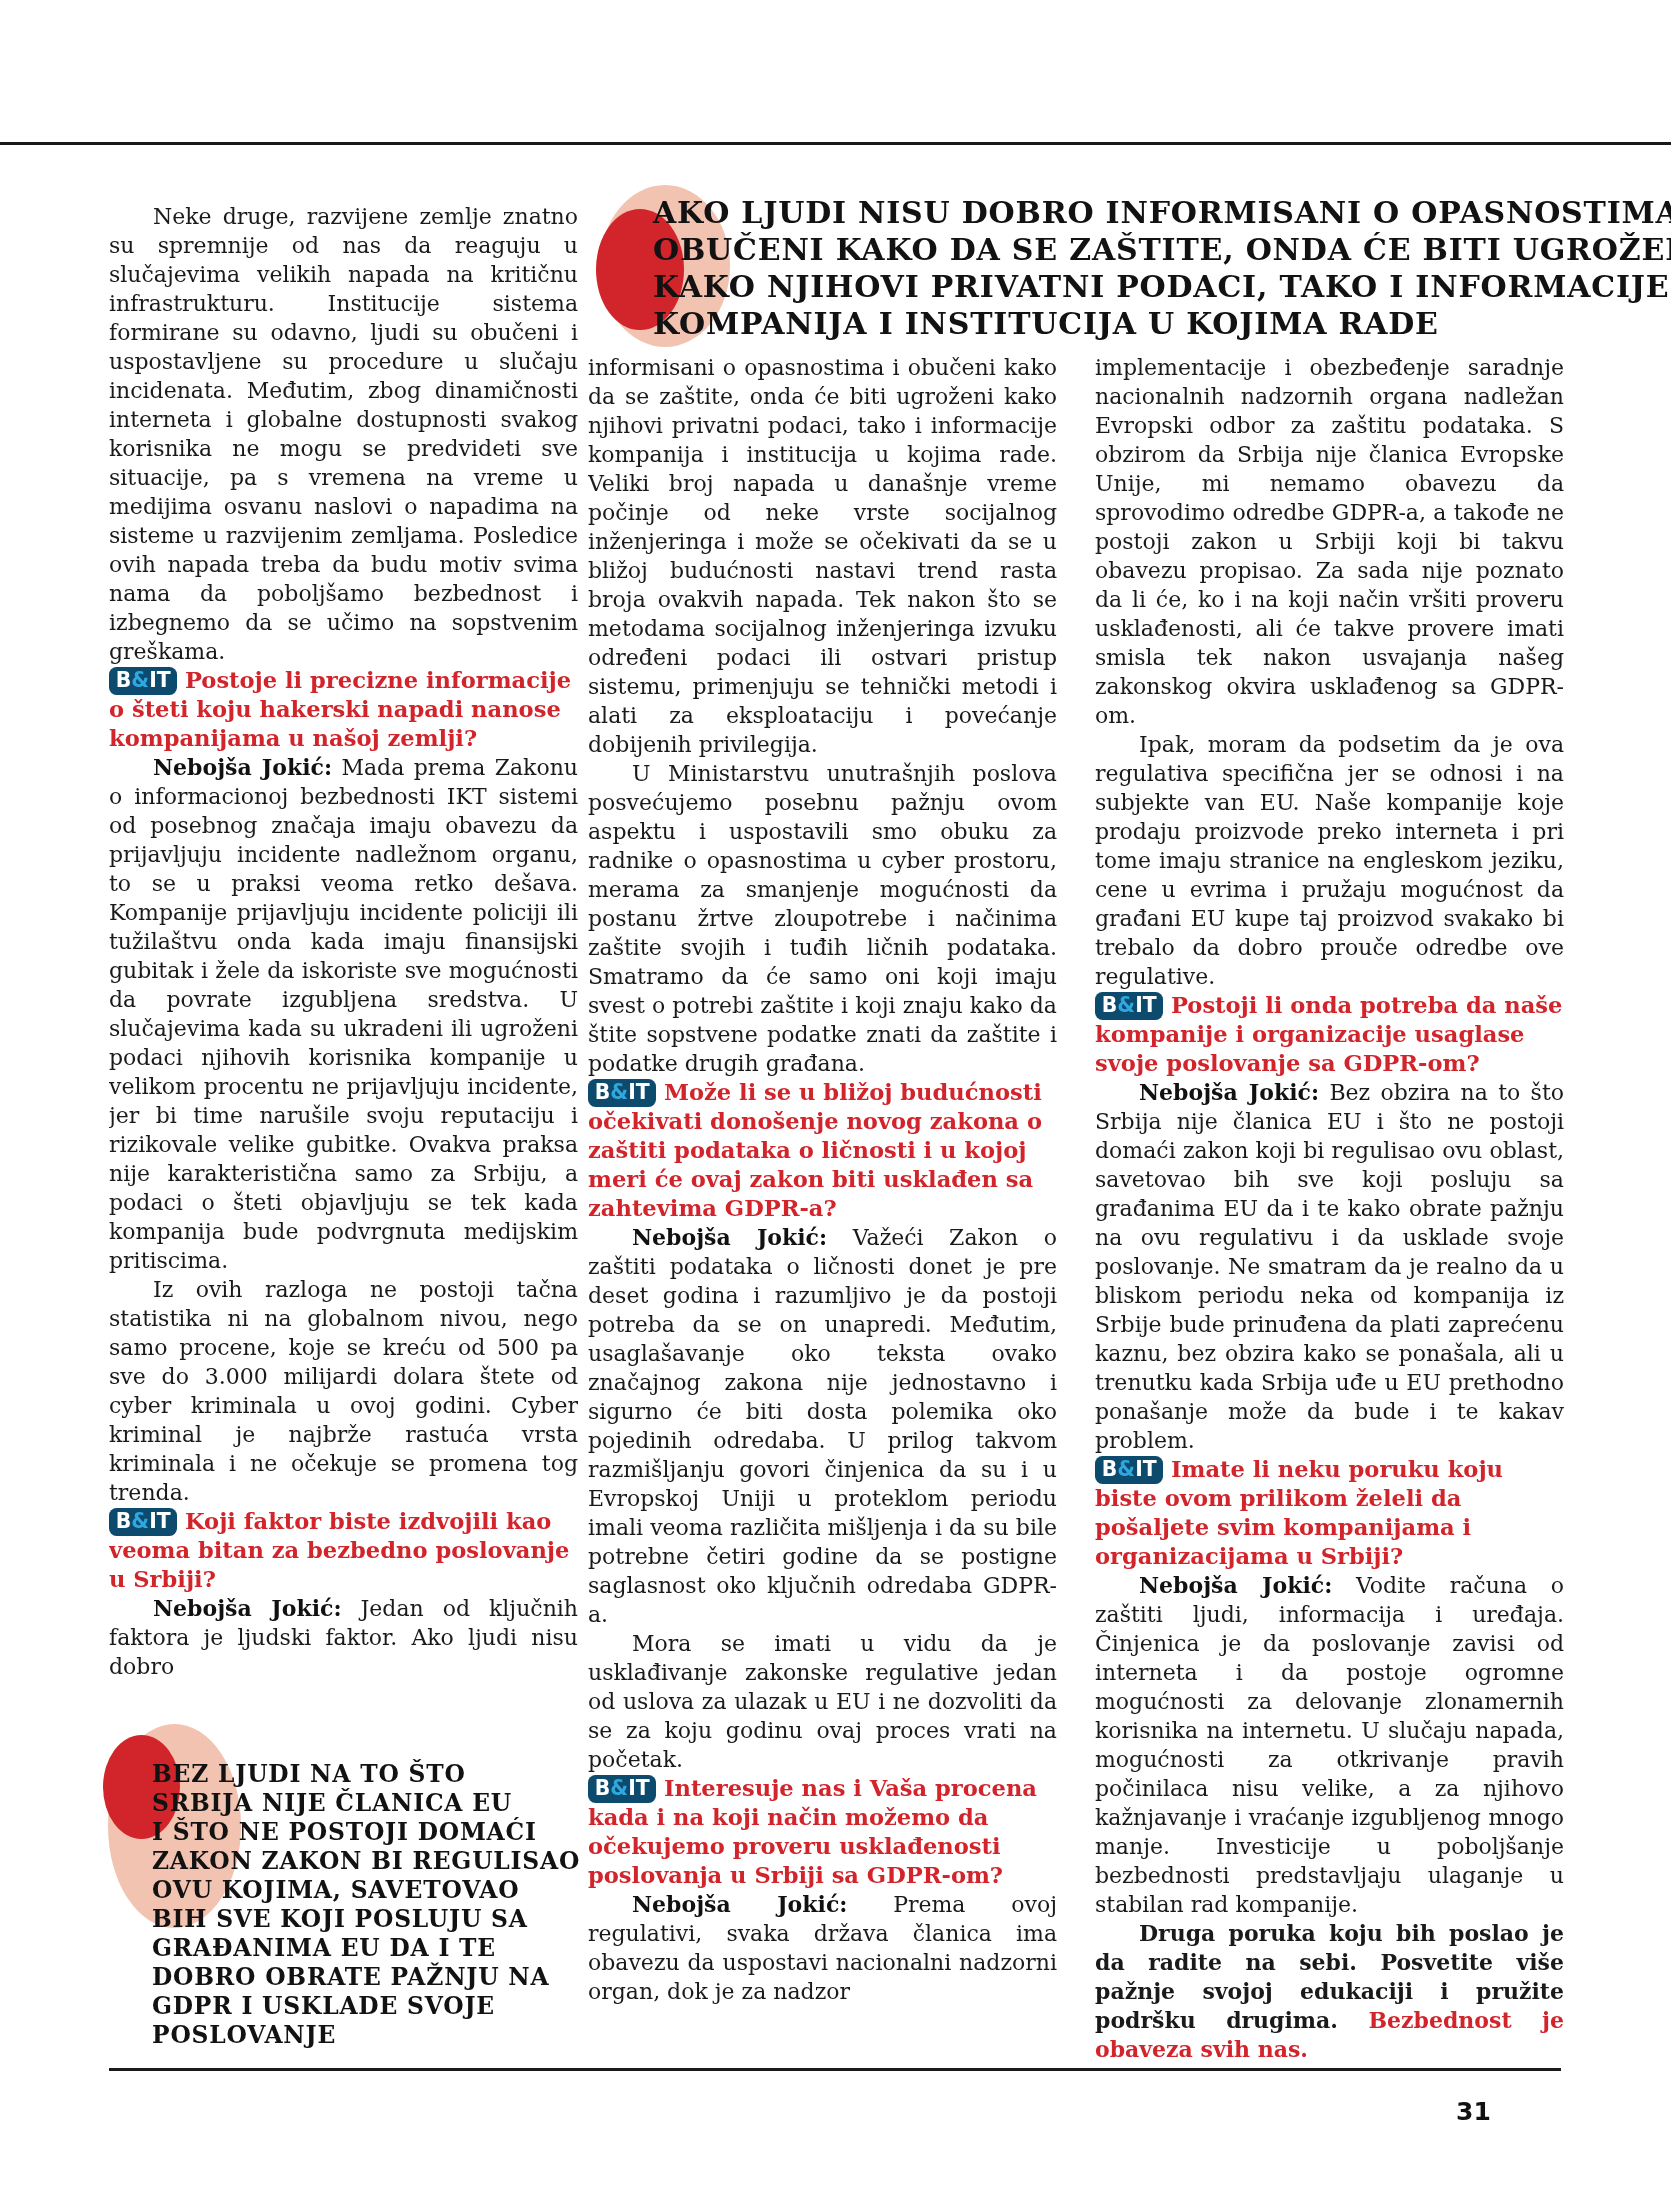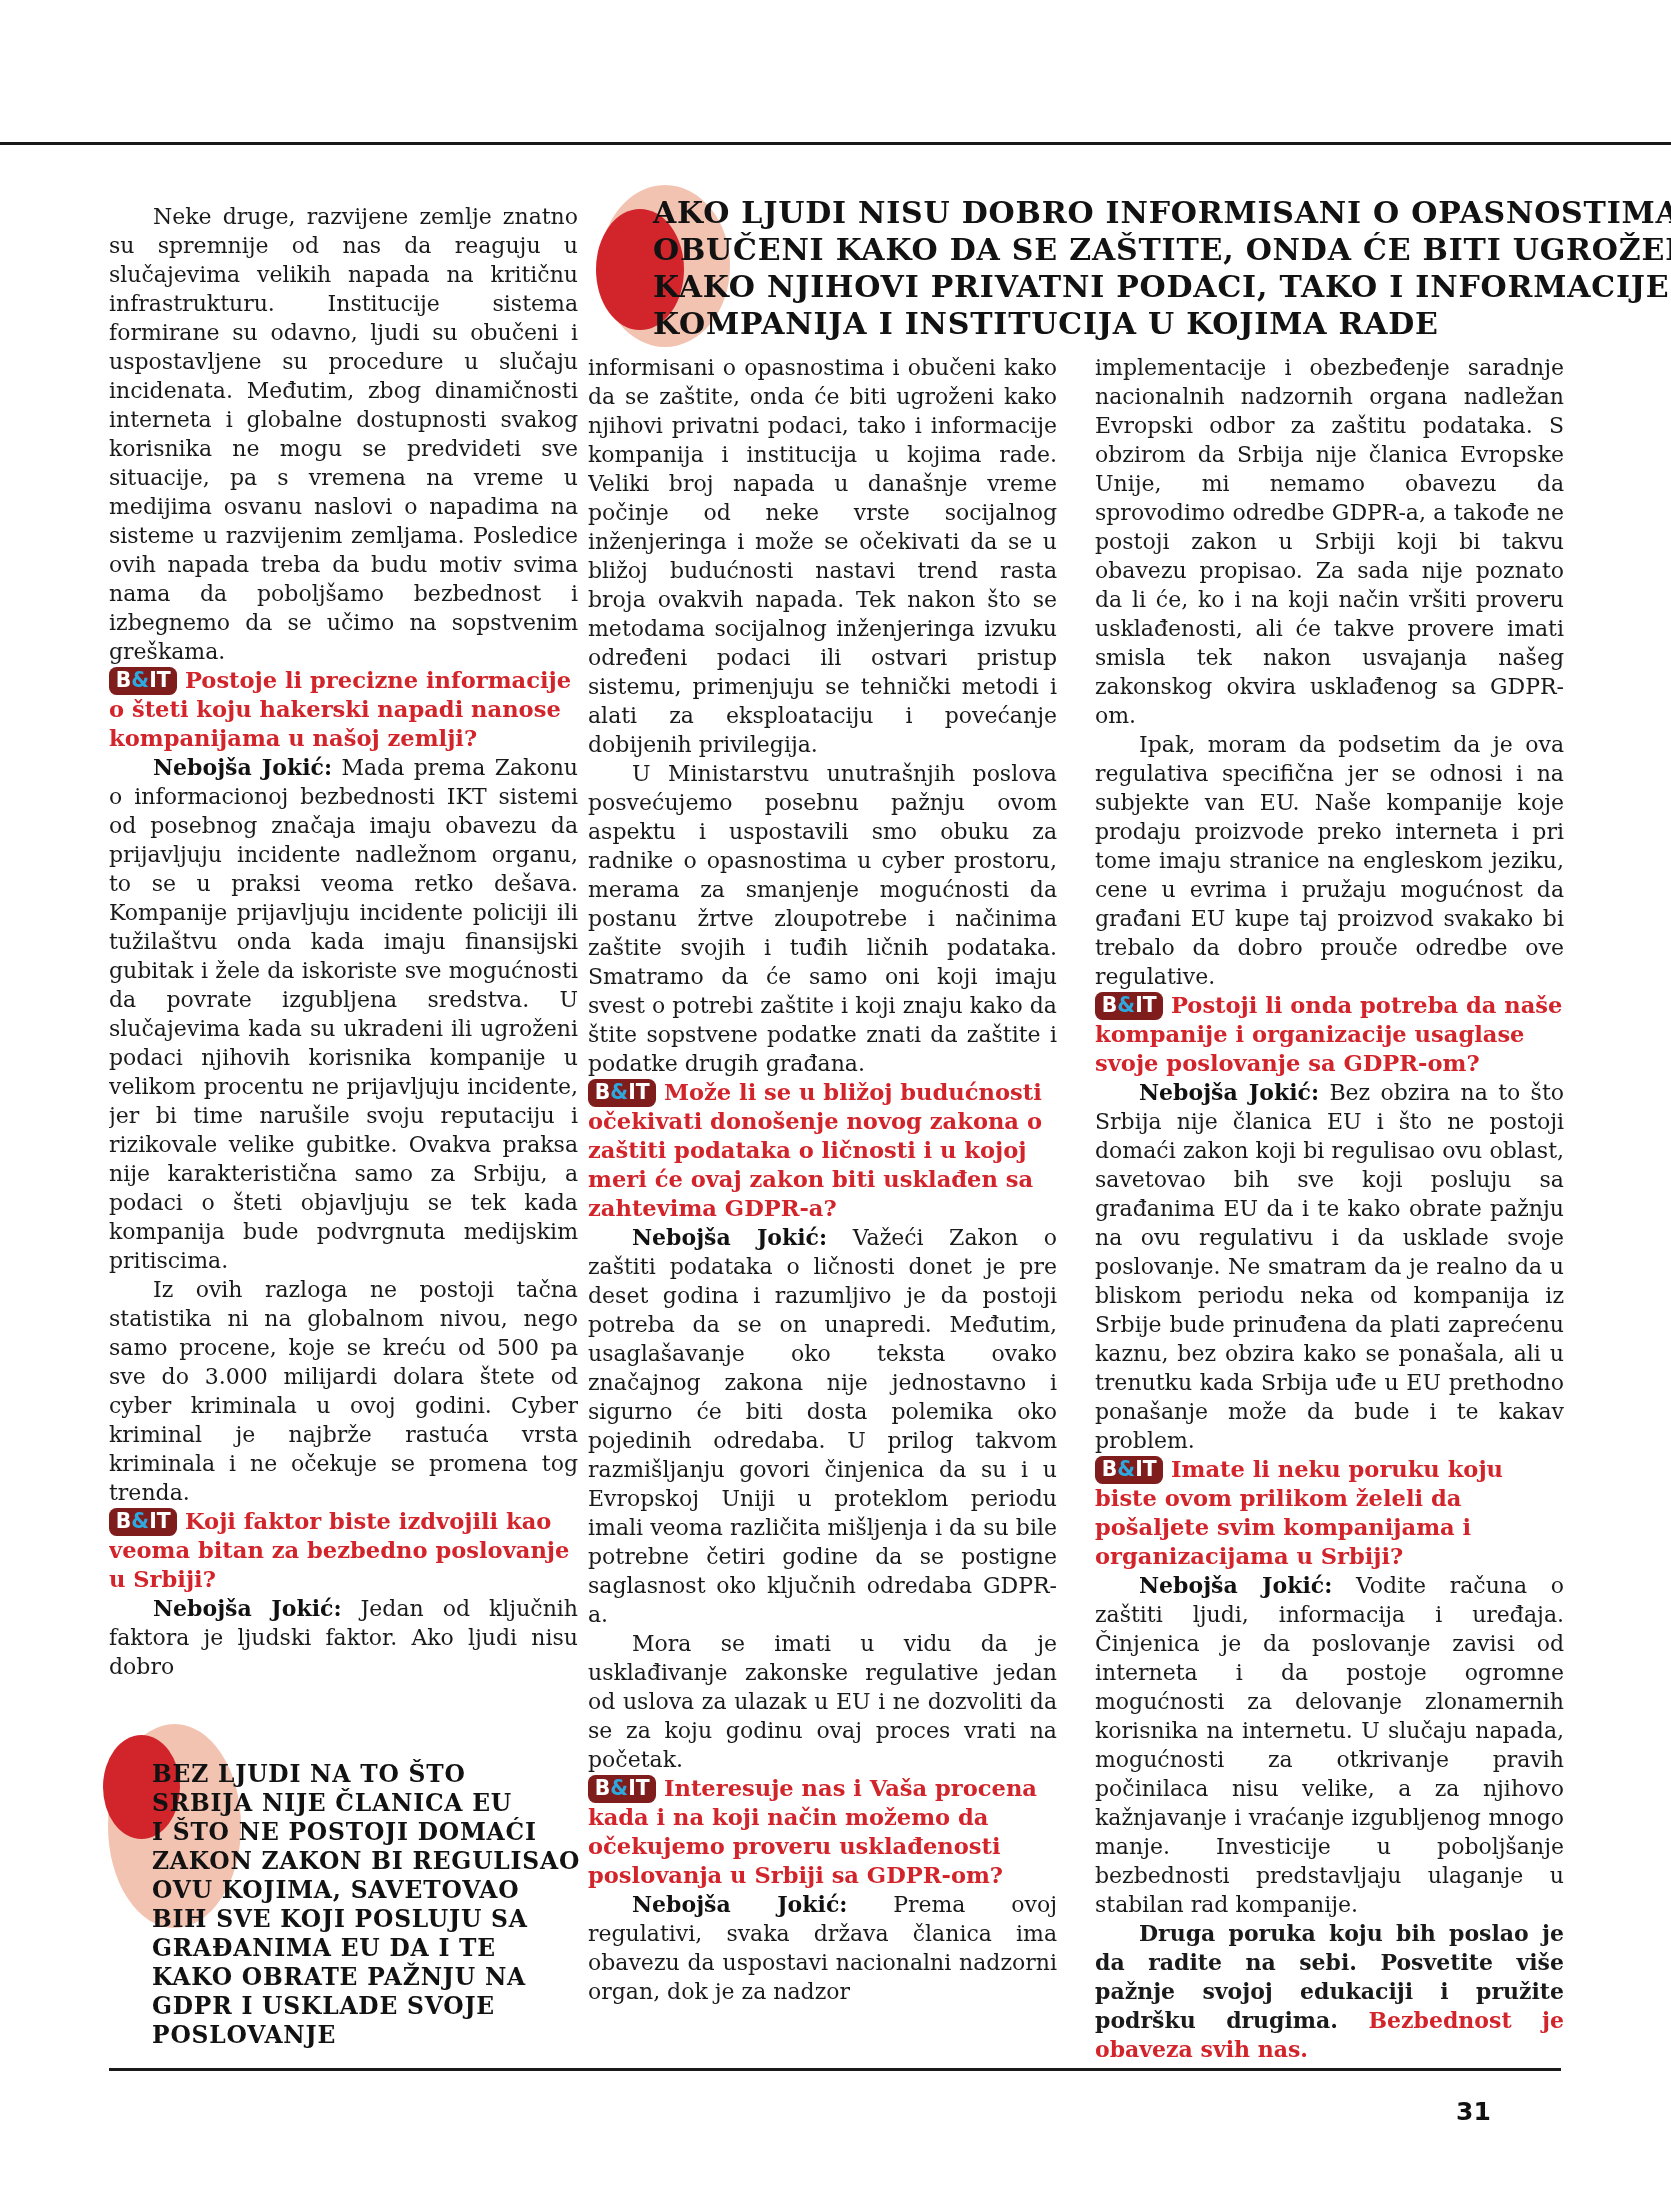--- a/index.html
+++ b/index.html
@@ -13,21 +13,21 @@
   #col1{left:109px;top:202px;height:1520px;}
   #col2{left:588px;top:353px;height:1709px;}
   #col3{left:1095px;top:353px;height:1709px;}
   .col p{margin:0;}
   .ind{text-indent:44px;}
   .q{margin:21px 0 4.5px 0;font-weight:bold;color:#d2242b;font-size:22.6px;line-height:29px;text-align:left;}
   .speaker{font-weight:bold;color:#111;margin-left:44px;}
   .boldpara{font-weight:bold;}
   .redtail{color:#d2242b;font-weight:bold;}
 
-  .badge{display:inline-block;background:#7f1d1d;color:#fff;border-radius:7.5px;
+  .badge{display:inline-block;background:#0c4a6e;color:#fff;border-radius:7.5px;
          font-family:"DejaVu Sans",sans-serif;font-weight:bold;font-size:20.4px;line-height:20.4px;
          padding:3px 6.8px 5.3px 6.8px;margin-right:7.5px;vertical-align:1.5px;letter-spacing:0;}
   .badge .amp{color:#2fa8df;}
 
   .pq{position:absolute;font-weight:bold;color:#121212;}
   .pq .line{white-space:nowrap;}
   #pq-top{left:600px;top:180px;width:981px;height:177px;}
   #pq-top .pqtext{position:absolute;left:53px;top:13.6px;font-size:30px;line-height:37px;letter-spacing:0.8px;}
   #pq-bottom{left:109px;top:1724px;width:422px;height:332px;}
   #pq-bottom .pqtext{position:absolute;left:43px;top:36px;font-size:23.4px;line-height:29px;letter-spacing:0.8px;}
@@ -92,21 +92,21 @@
     <div class="ellipse pink"></div>
     <div class="ellipse red"></div>
     <div class="pqtext">
       <div class="line">BEZ LJUDI NA TO ŠTO</div>
       <div class="line">SRBIJA NIJE ČLANICA EU</div>
       <div class="line">I ŠTO NE POSTOJI DOMAĆI</div>
       <div class="line">ZAKON ZAKON BI REGULISAO</div>
       <div class="line">OVU KOJIMA, SAVETOVAO</div>
       <div class="line">BIH SVE KOJI POSLUJU SA</div>
       <div class="line">GRAĐANIMA EU DA I TE</div>
-      <div class="line">KAKO OBRATE PAŽNJU NA</div>
+      <div class="line">DOBRO OBRATE PAŽNJU NA</div>
       <div class="line">GDPR I USKLADE SVOJE</div>
       <div class="line">POSLOVANJE</div>
     </div>
   </div>
 
   <div id="bottom-rule" class="rule"></div>
   <div id="page-number">31</div>
 
 </div>
 

